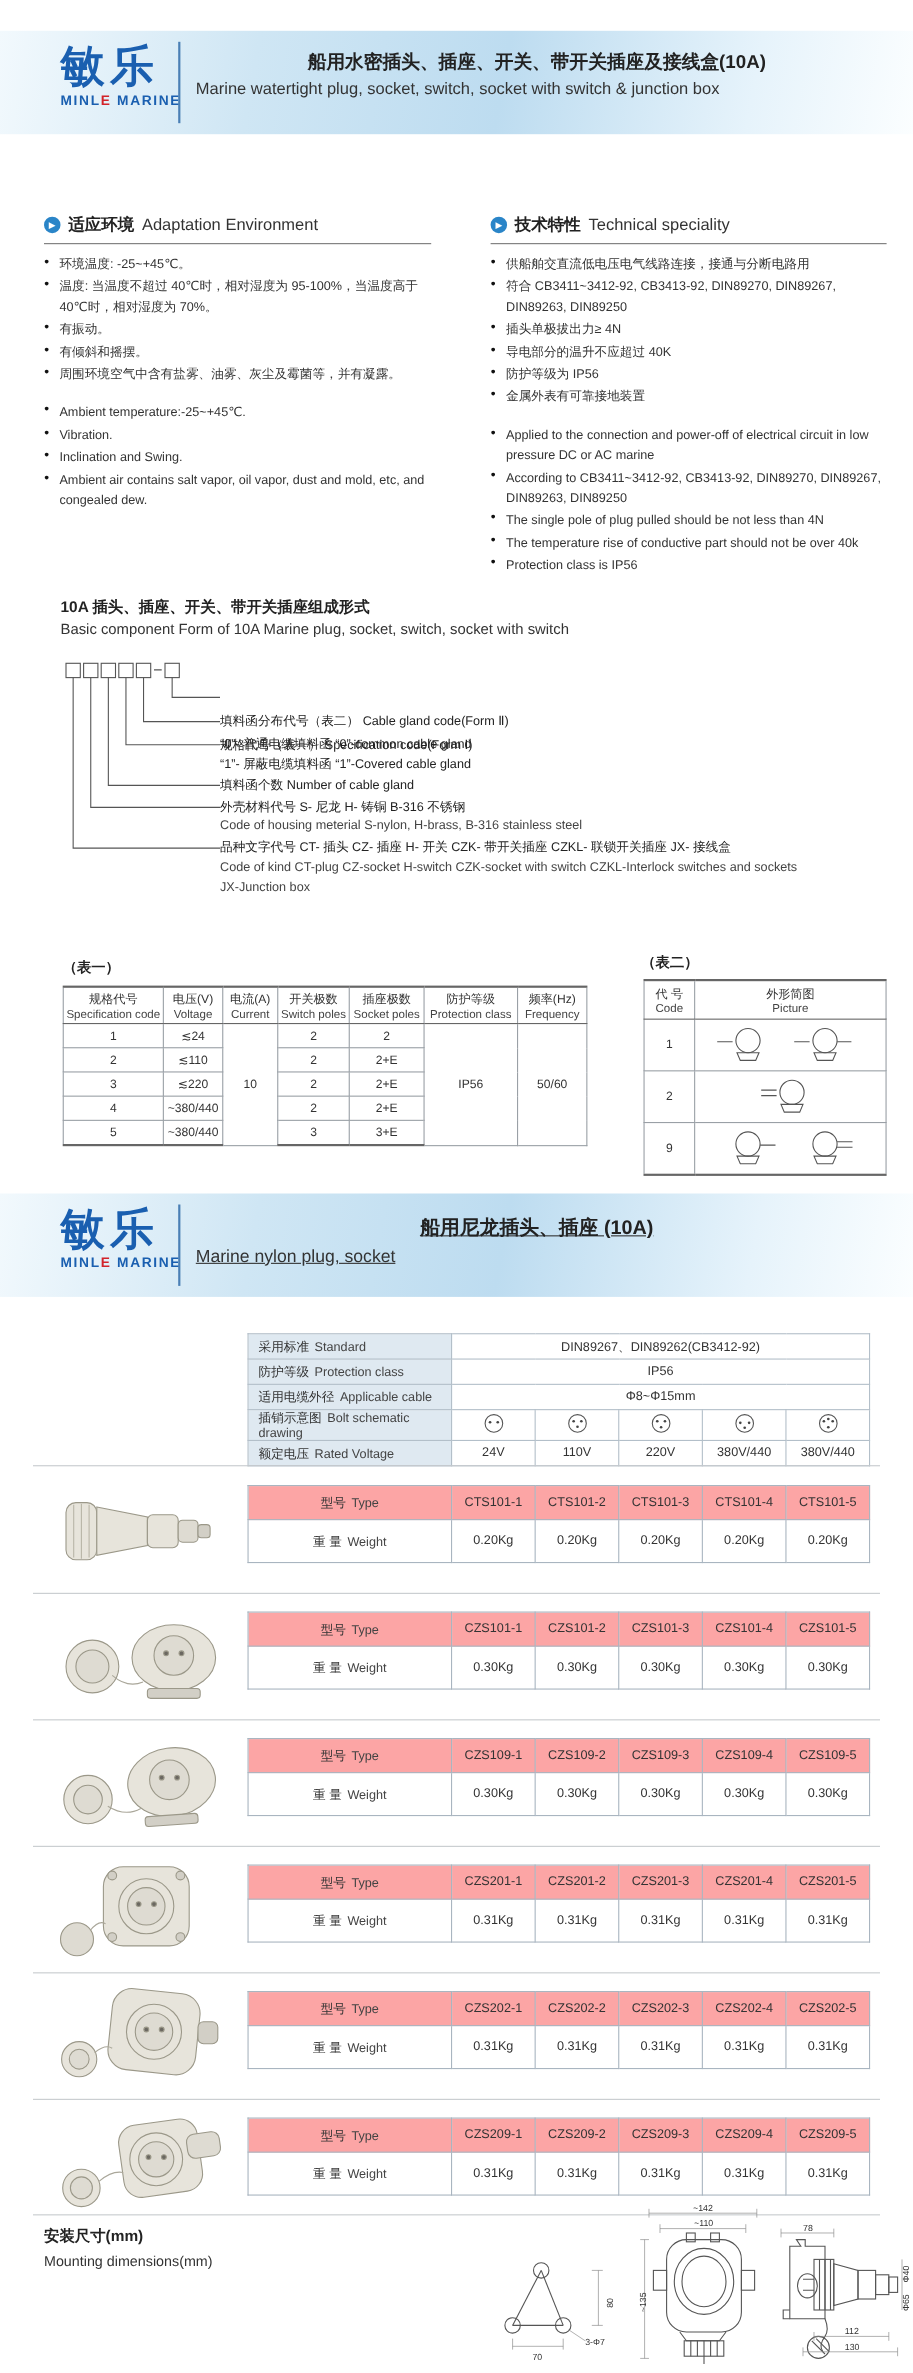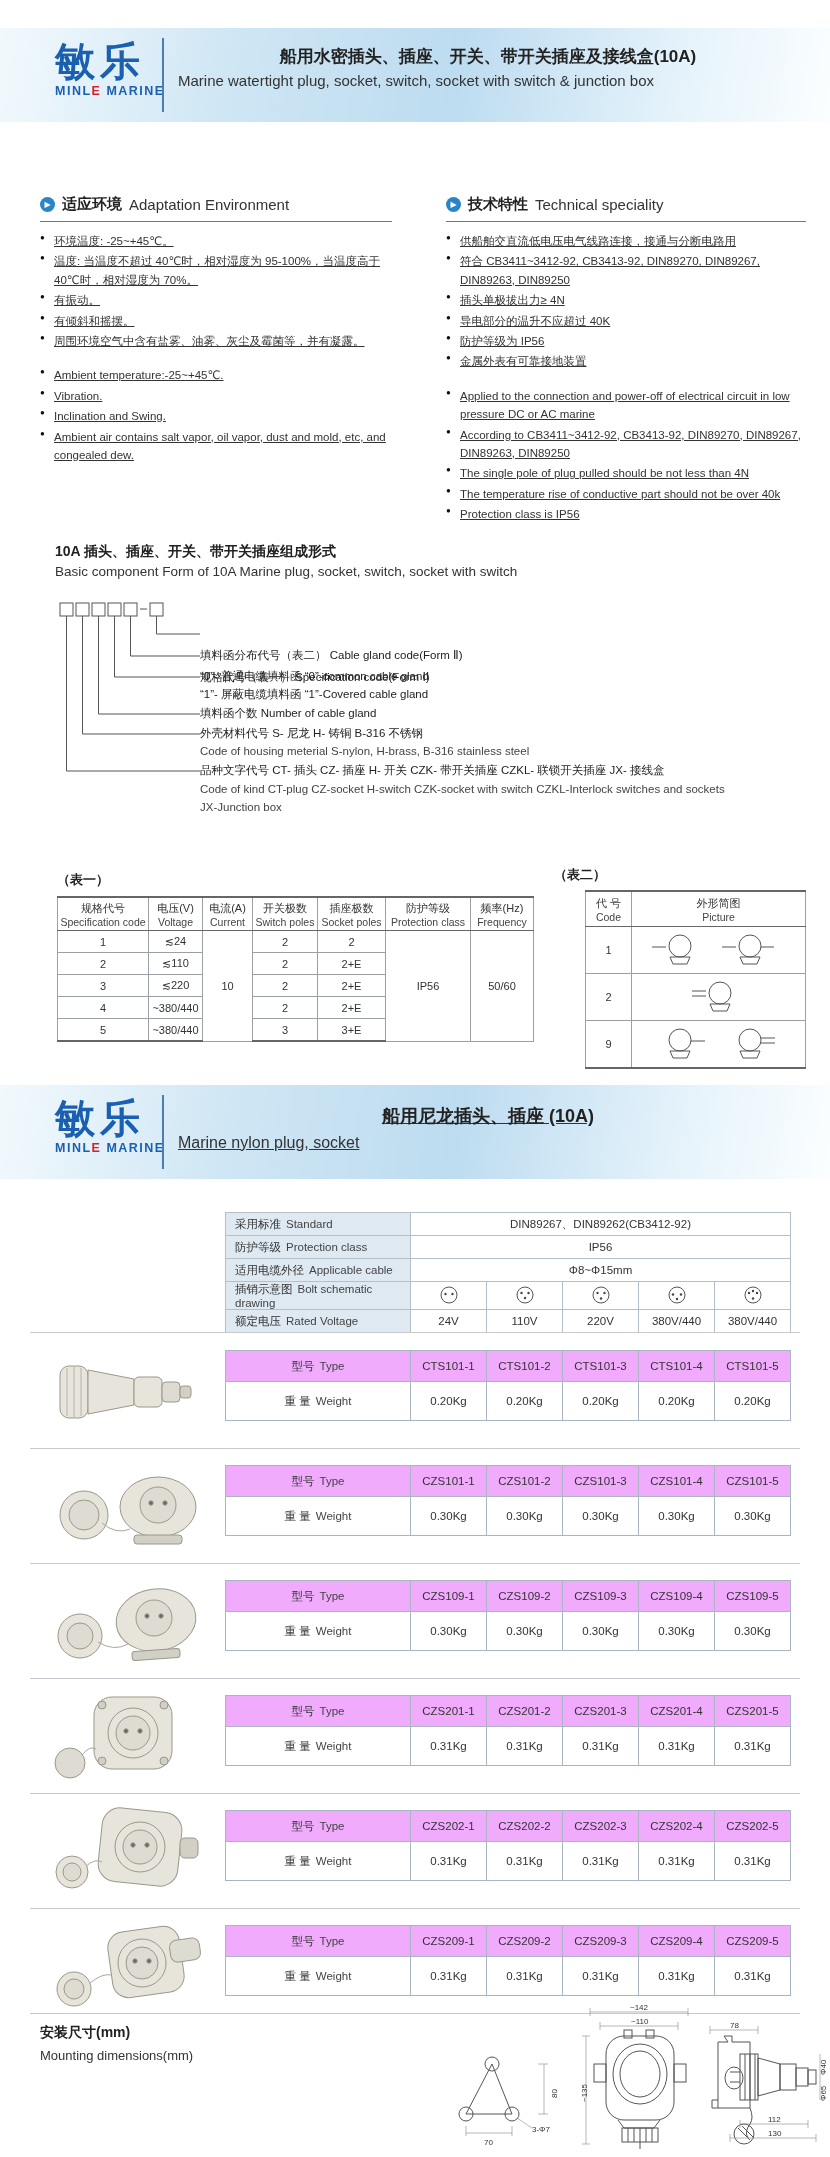--- a/index.html
+++ b/index.html
@@ -16,21 +16,21 @@
   .h-title-cn{font-size:17px;font-weight:bold;color:#222;line-height:1.55;text-align:center;}
   .h-title-en{font-size:15px;color:#333;line-height:1.5;}
   
   .col{position:absolute;top:195px;}
   .sec-head{display:flex;align-items:center;gap:7px;border-bottom:1px solid #777;padding-bottom:7px;}
   .sec-dot{width:15px;height:15px;border-radius:50%;background:#2a85c8;color:#fff;font-size:8px;
            display:flex;align-items:center;justify-content:center;line-height:1;}
   .sec-cn{font-size:15px;font-weight:bold;color:#222;}
   .sec-en{font-size:15px;color:#333;}
   .bullets{margin-top:10px;}
-  .bullet{position:relative;padding-left:14px;font-size:11.5px;line-height:1.6;color:#333;margin-bottom:2px;text-decoration:underline;}
+  .bullet{position:relative;padding-left:14px;font-size:11.5px;line-height:1.6;color:#333;margin-bottom:2px;}
   .bullet:before{content:"●";position:absolute;left:0;top:0;font-size:8px;color:#111;}
   .bullets.en{margin-top:16px;color:#444;}
   
   .cf-title-cn{font-size:14px;font-weight:bold;color:#222;}
   .cf-title-en{font-size:13.5px;color:#333;margin-top:3px;}
   .cf-label{position:absolute;left:200px;font-size:11.5px;color:#222;white-space:nowrap;}
   .cf-label.en{color:#444;}
   
   table{border-collapse:collapse;table-layout:fixed;}
   .t1{position:absolute;left:57px;top:896px;width:476px;font-size:11px;text-align:center;}
@@ -48,21 +48,21 @@
   .t2 .en{font-size:10.5px;color:#444;}
   
   .spec{position:absolute;left:225px;top:1212px;width:565px;font-size:11.5px;}
   .spec td{border:1px solid #b3bfc9;text-align:center;color:#333;padding:0;}
   .spec td.lbl{background:#dfe9f1;text-align:left;padding-left:9px;}
   .spec td.lbl .en{color:#444;margin-left:5px;}
   .spec tr.r{height:23px;} .spec tr.rb{height:27px;}
   
   .ptable{position:absolute;left:225px;top:12px;width:565px;font-size:11.5px;}
   .ptable td{border:1px solid #a9b5c0;text-align:center;color:#333;}
-  .ptable tr.ph td{background:#f0abfc;height:28px;}
+  .ptable tr.ph td{background:#fca5a5;height:28px;}
   .ptable tr.pw td{height:36px;background:#fff;}
   .ptable td.lbl .en{margin-left:5px;color:#444;}
   .pblock{position:absolute;left:0;width:830px;height:115px;}
   .photo{position:absolute;left:42px;top:0;width:170px;height:110px;}
   .hsep{position:absolute;left:30px;width:770px;height:1px;background:#c6cace;}
   
   .mt-cn{font-size:14px;font-weight:bold;color:#222;}
   .mt-en{font-size:13px;color:#333;margin-top:6px;}
   .dim{font-size:8px;fill:#333;}
   svg text{font-family:"Liberation Sans","DejaVu Sans",sans-serif;}
@@ -213,21 +213,21 @@
     </tr>
     <tr class="dr">
       <td>5</td>
           <td>~380/440</td>
       <td>3</td>
           <td>3+E</td>
     </tr>
   </tbody>
     </table>
 
-  <div class="cap" style="left:554px;top:866px;">（表二）</div>
+  <div class="cap" style="left:583px;top:866px;">（表二）</div>
   <table class="t2">
     <colgroup>
         <col style="width:46px">
         <col style="width:174px">
       </colgroup>
     <tbody>
         <tr class="th">
       <td><span>代 号</span><br><span class="en">Code</span></td>
       <td><span>外形简图</span><br><span class="en">Picture</span></td>
     </tr>

